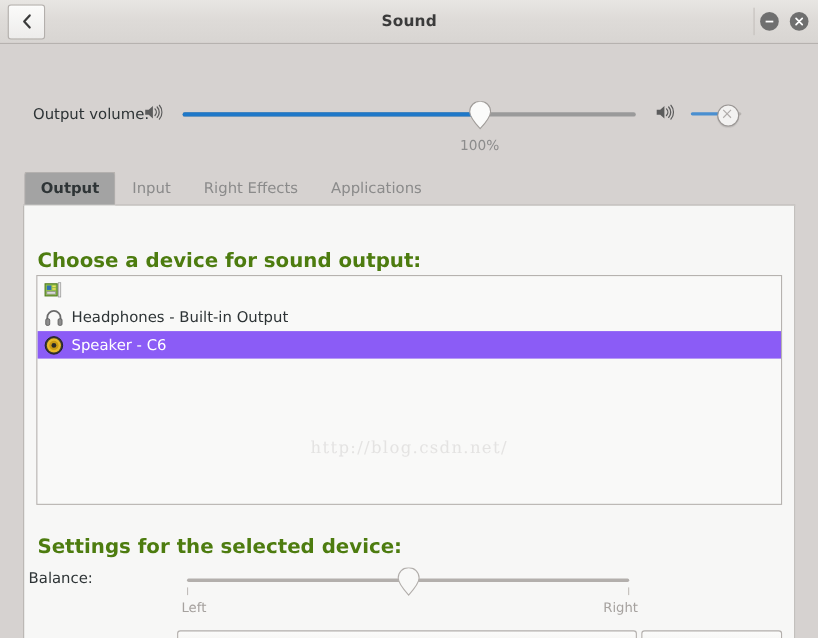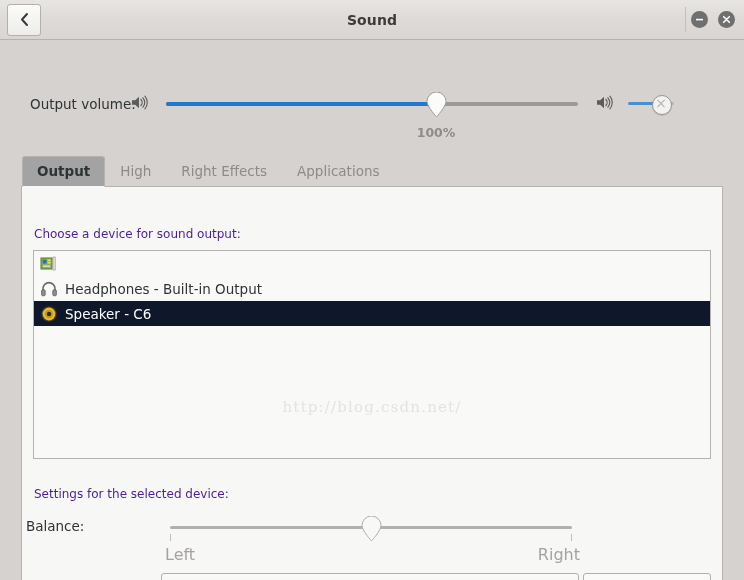--- a/index.html
+++ b/index.html
@@ -238,23 +238,23 @@
     height: 418px;
     background: #f7f7f6;
     border: 1px solid #b6b2af;
     border-top: none;
     box-sizing: border-box;
   }
 
   
   .section-label {
     position: absolute;
-    font-size: 12px;
-    font-weight: normal;
-    color: #4c1d95;
+    font-size: 18px;
+    font-weight: bold;
+    color: #4d7c0f;
   }
   .lbl-choose { left: 12px; top: 40px; }
   .lbl-settings { left: 12px; top: 300px; }
 
   .device-list {
     position: absolute;
     left: 11px; top: 63px;
     width: 678px; height: 209px;
     background: #f9f9f8;
     border: 1px solid #b6b2af;
@@ -265,21 +265,21 @@
     display: flex;
     align-items: center;
     height: 25px;
     padding-left: 5px;
     font-size: 13.5px;
     color: #2e3436;
     cursor: pointer;
     white-space: nowrap;
   }
   .device-row.selected {
-    background: #0f172a;
+    background: #8b5cf6;
     color: #ffffff;
     text-align: center;
   }
   .device-row .dev-icon {
     width: 20px; height: 20px;
     margin-right: 6px;
     flex: 0 0 20px;
     display: flex;
     align-items: center;
     justify-content: center;
@@ -321,21 +321,21 @@
   }
   .bal-tick {
     position: absolute;
     top: 8px;
     width: 1px; height: 7px;
     background: #c1bdba;
   }
   .bal-endlabel {
     position: absolute;
     top: 19px;
-    font-size: 16px;
+    font-size: 12px;
     color: #a6a29f;
     white-space: nowrap;
   }
   .bal-handle {
     position: absolute;
     top: -10px;
     left: 50%;
     margin-left: -10.5px;
     width: 21px; height: 21px;
   }
@@ -432,21 +432,21 @@
       <div class="slider-track-wrap">
         <div class="track-bg"></div>
         <div class="track-fill" id="volFill" style="width: 270px;"></div>
         <div class="pin-handle" id="volHandle" style="left: 270px;">
           <svg width="21" height="26" viewBox="0 0 21 26">
             <path d="M10.5 25 C10.5 25 1 14.5 1 9.5 A9.5 9.5 0 1 1 20 9.5 C20 14.5 10.5 25 10.5 25 Z" fill="#fbfbfa" stroke="#a09c99" stroke-width="1"></path>
           </svg>
         </div>
       </div>
 
-      <div class="vol-pct" id="volPct" style="left: 436px; font-weight: bold;">100%</div>
+      <div class="vol-pct" id="volPct" style="left: 436px;">100%</div>
 
       <div class="vol-icon-right">
         <svg width="17" height="15" viewBox="0 0 17 15">
           <path d="M1 5.2 H4.2 L8 1.8 V13.2 L4.2 9.8 H1 Z" fill="#5c5c5c"></path>
           <path d="M9.9 4.5 a4.3 4.3 0 0 1 0 6" fill="none" stroke="#5c5c5c" stroke-width="1.2" stroke-linecap="round"></path>
           <path d="M11.9 2.8 a7 7 0 0 1 0 9.4" fill="none" stroke="#5c5c5c" stroke-width="1.2" stroke-linecap="round"></path>
           <path d="M13.9 1.2 a9.6 9.6 0 0 1 0 12.6" fill="none" stroke="#5c5c5c" stroke-width="1.1" stroke-linecap="round"></path>
         </svg>
       </div>
 
@@ -456,21 +456,21 @@
         <div class="amp-handle"></div>
       </div>
     </div>
 
     <div class="notebook">
       <div class="tabstrip">
         <div class="tab active">
           <span>Output</span>
         </div>
         <div class="tab">
-          <span>High</span>
+          <span>Input</span>
         </div>
         <div class="tab">
           <span>Right Effects</span>
         </div>
         <div class="tab">
           <span>Applications</span>
         </div>
       </div>
 
       <div class="tabpage">

